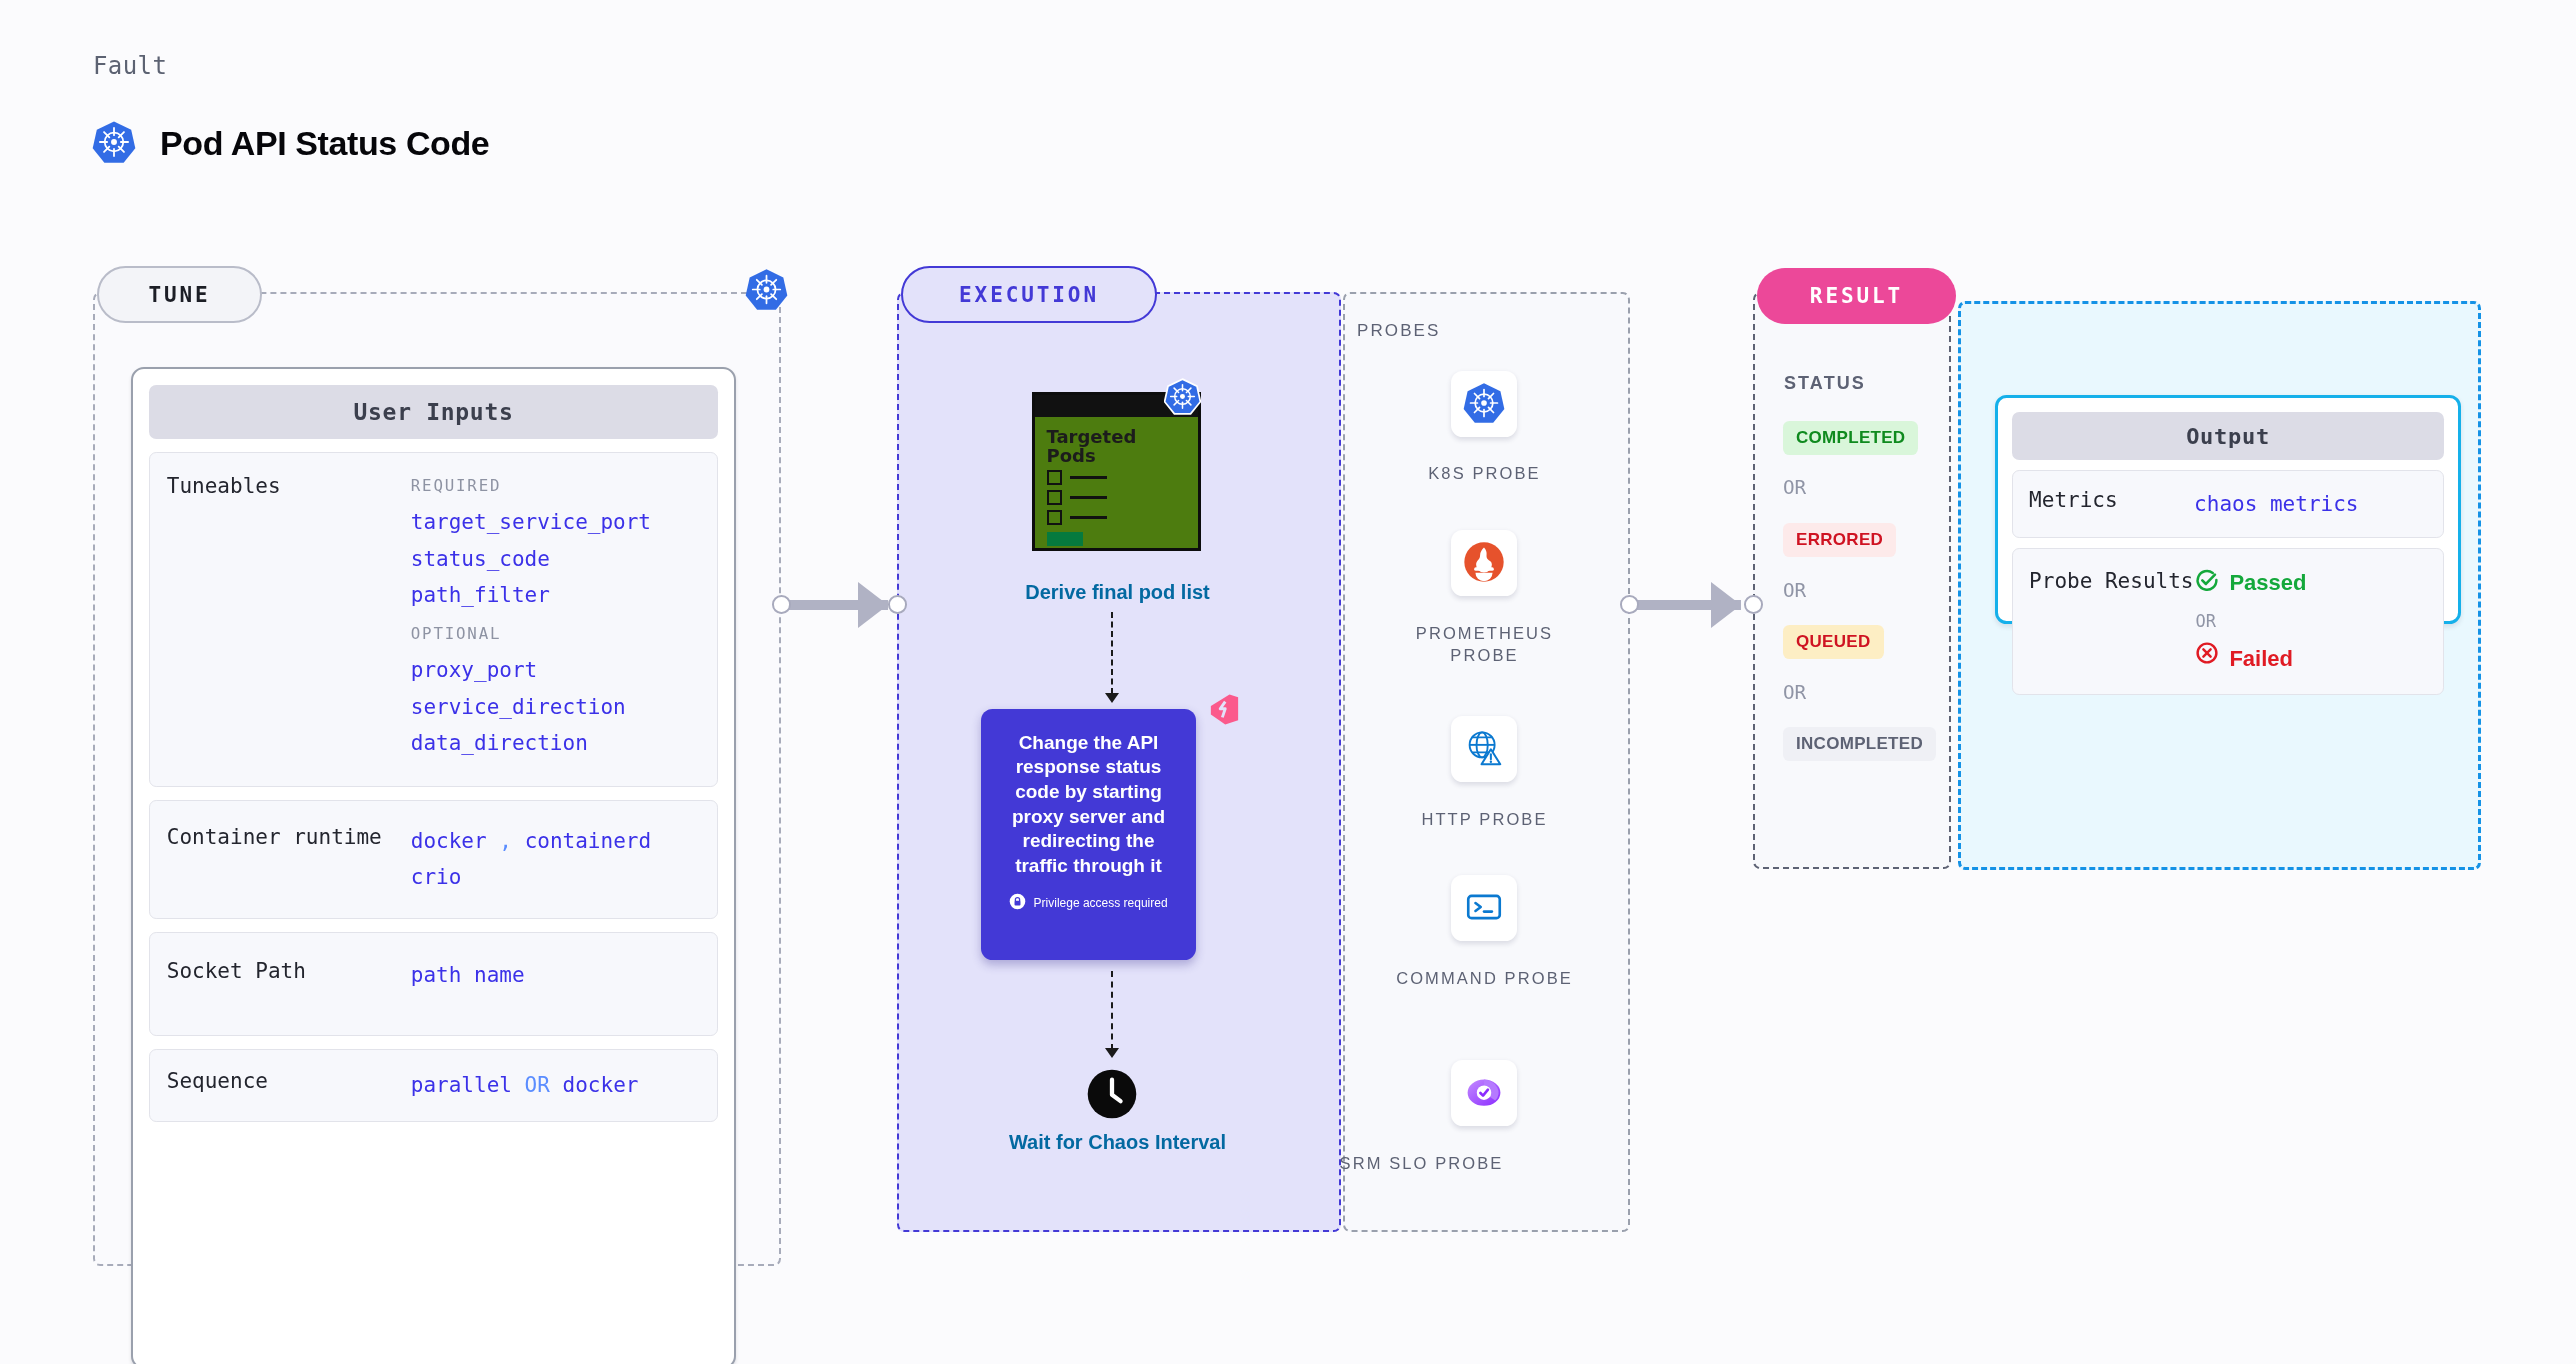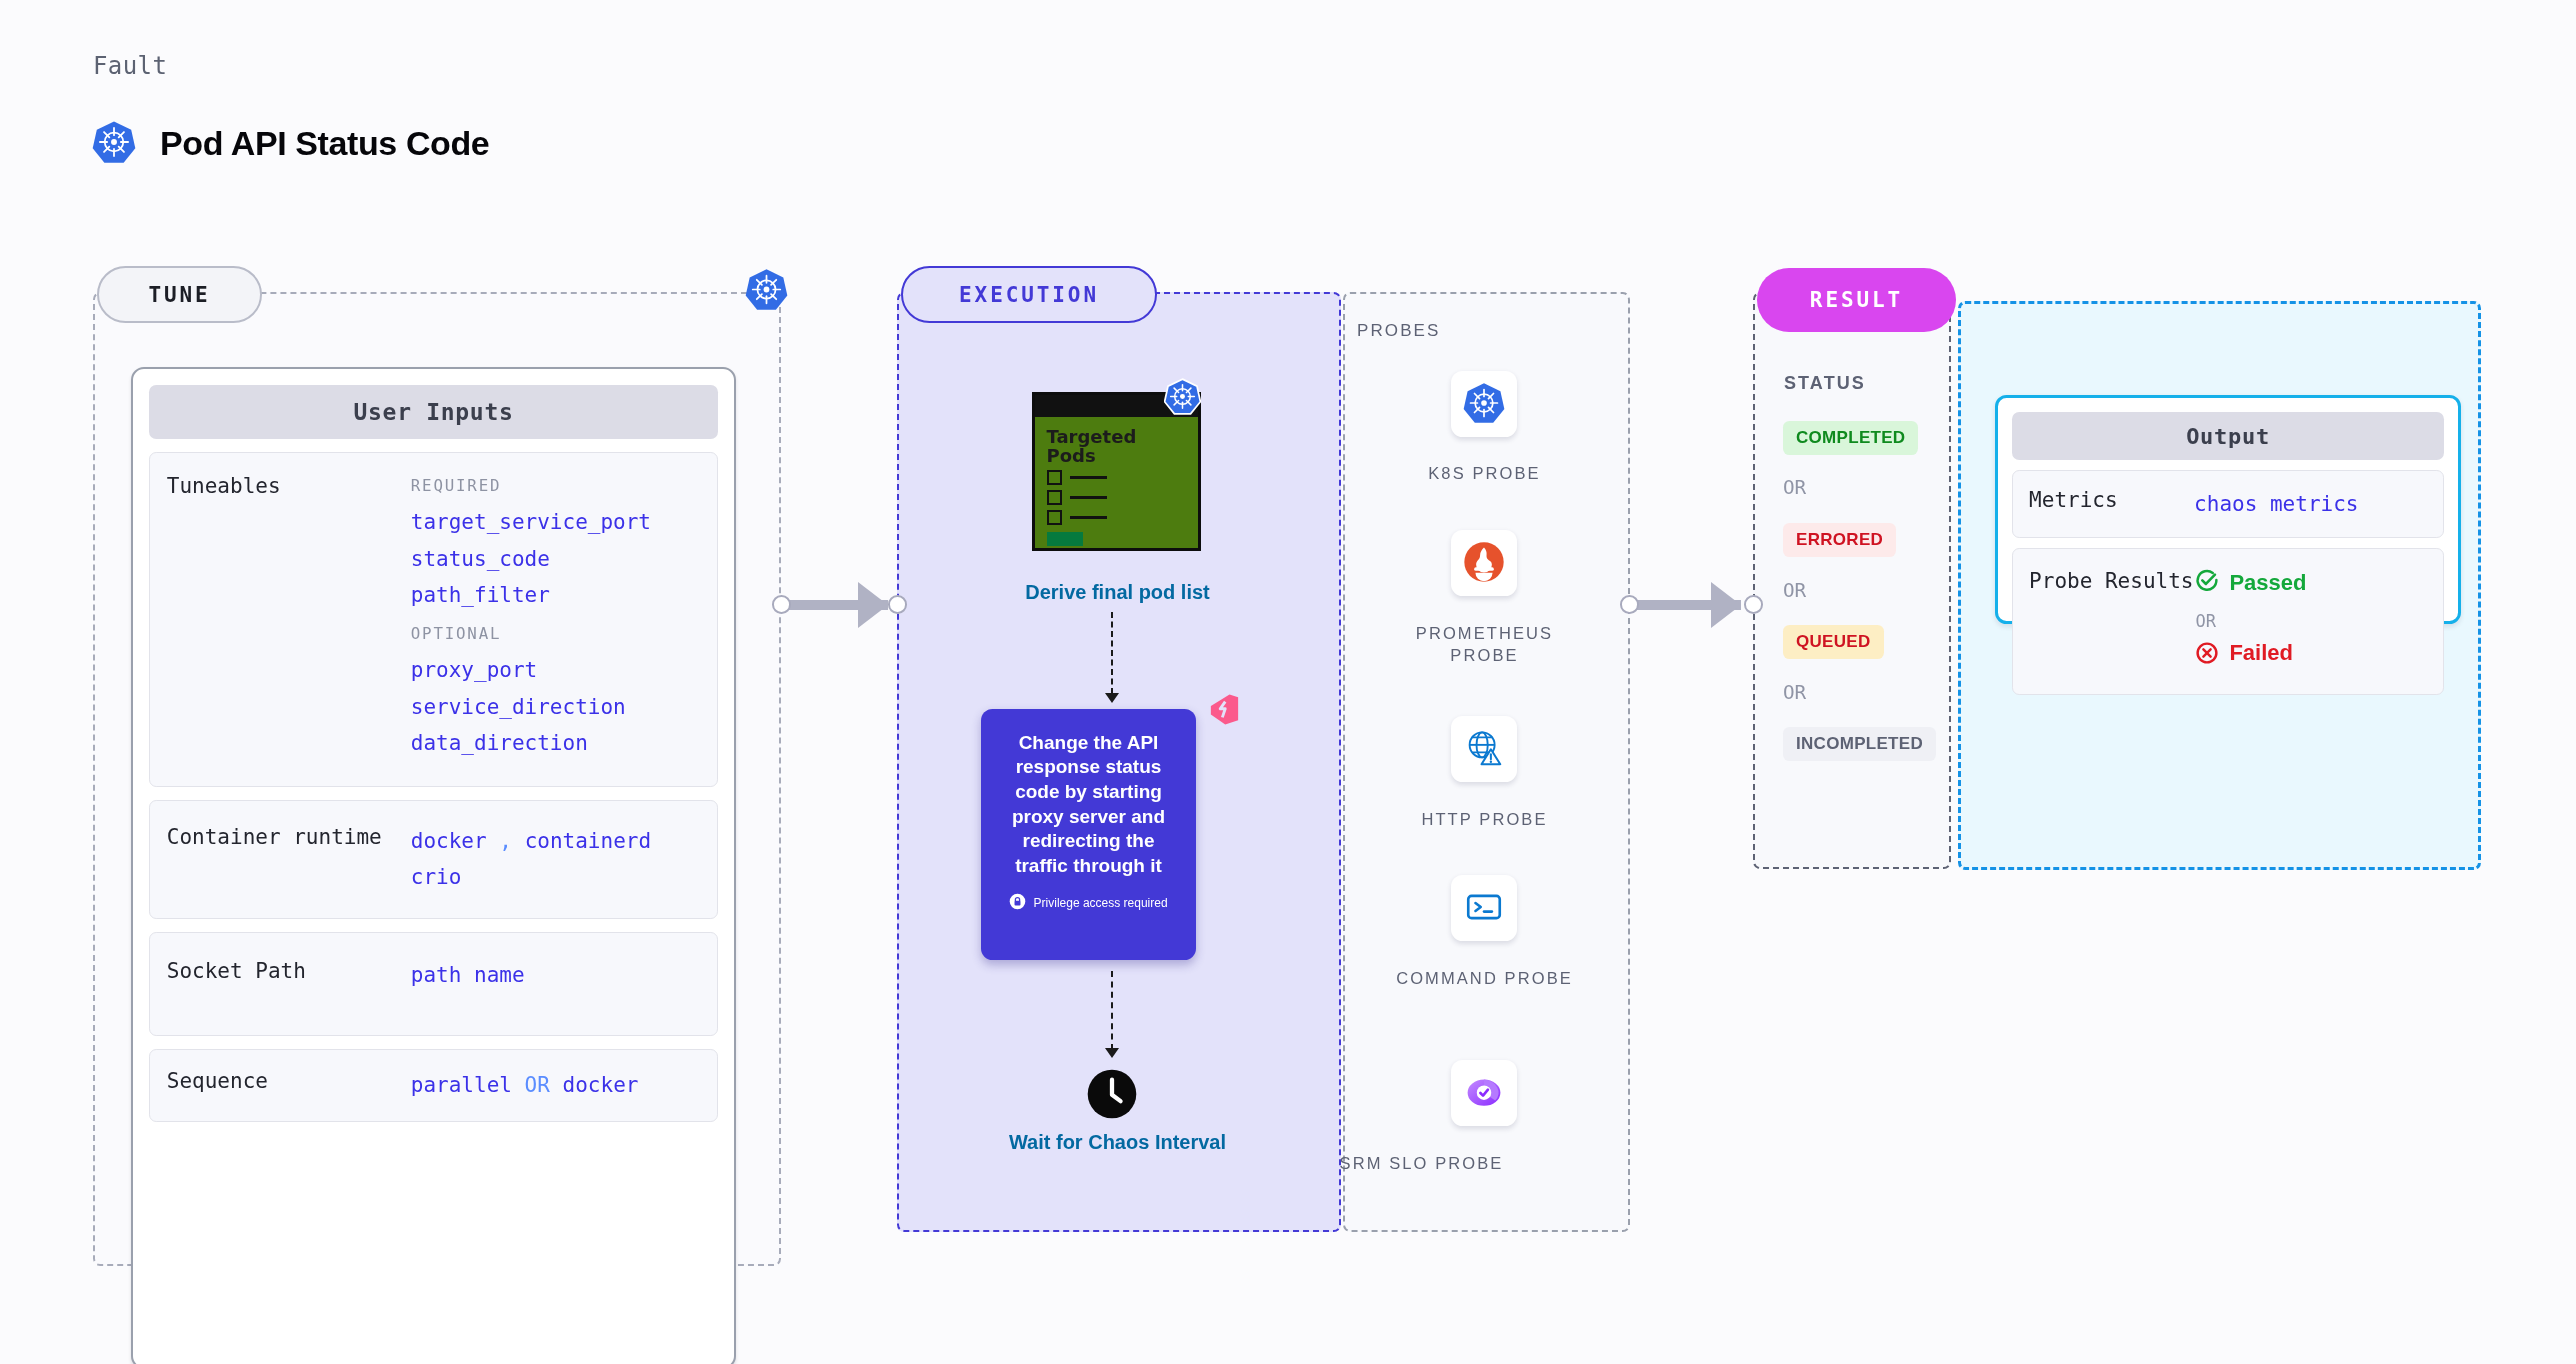--- a/index.html
+++ b/index.html
@@ -381,21 +381,21 @@
 </div>
 <div class="probe-name" style="left:1332px; top:1152px;">SRM SLO PROBE</div>
 
 <div class="conn-dot" style="left:1620px; top:595px;"></div>
 <div class="connector" style="left:1630px; top:600px; width:111px;"></div>
 <div class="conn-head" style="left:1711px; top:582px;"></div>
 <div class="conn-dot" style="left:1744px; top:595px;"></div>
 
 <div class="dashed-region" style="left:1753px; top:292px; width:198px; height:577px; border-width:2.9px; border-color:#5d6274; background:#f8f9fc;"></div>
 
-<div class="stage-badge" style="left:1757px; top:268px; width:199px; height:64px; background:#d946ef; border:0; color:#fff;text-align:right;">
+<div class="stage-badge" style="left:1757px; top:268px; width:199px; height:56px; background:#ec4899; border:0; color:#fff;text-align:right;">
   <span>RESULT</span>
 </div>
 
 <div style="position:absolute; left:1784px; top:373px; font-size:18px; font-weight:700; letter-spacing:2.1px; color:#5d6274;">STATUS</div>
 
 <div class="status-chip" style="left:1783px; top:421px; color:#0f8a1e; background:#d9f6da;">COMPLETED</div>
 <div class="or-text" style="left:1783px; top:476px;">OR</div>
 <div class="status-chip" style="left:1783px; top:523px; color:#cf1322; background:#fdeaea;">ERRORED</div>
 <div class="or-text" style="left:1783px; top:579px;">OR</div>
 <div class="status-chip" style="left:1783px; top:625px; color:#cf1322; background:#fdeec4;">QUEUED</div>
@@ -418,21 +418,21 @@
       <div style="display:flex; align-items:center; gap:9.3px;">
         <span>
           <svg width="26" height="26" viewBox="0 0 36 36">
             <path d="M31 18 A13 13 0 1126 8.2" stroke="#14a83b" stroke-width="3.4" fill="none" stroke-linecap="round"></path>
             <path d="M11.5 18.5 L16.5 23.5 L29 10.5" stroke="#14a83b" stroke-width="3.6" fill="none" stroke-linecap="round" stroke-linejoin="round"></path>
           </svg>
         </span>
         <span style="color:#14a83b; font-weight:700; font-family:'Liberation Sans',sans-serif; font-size:22px;">Passed</span>
       </div>
       <div class="or-text" style="position:static; font-size:17px; margin:11.5px 0 8.6px 1.4px;">OR</div>
-      <div style="display:flex; align-items:flex-start; gap:9.3px;">
+      <div style="display:flex; align-items:flex-end; gap:9.3px;">
         <span>
           <svg width="26" height="26" viewBox="0 0 36 36">
             <circle cx="18" cy="18" r="13" stroke="#e01b24" stroke-width="3.4" fill="none"></circle>
             <path d="M13 13 L23 23 M23 13 L13 23" stroke="#e01b24" stroke-width="3.4" stroke-linecap="round"></path>
           </svg>
         </span>
         <span style="color:#e01b24; font-weight:700; font-family:'Liberation Sans',sans-serif; font-size:22px;">Failed</span>
       </div>
     </div>
   </div>

